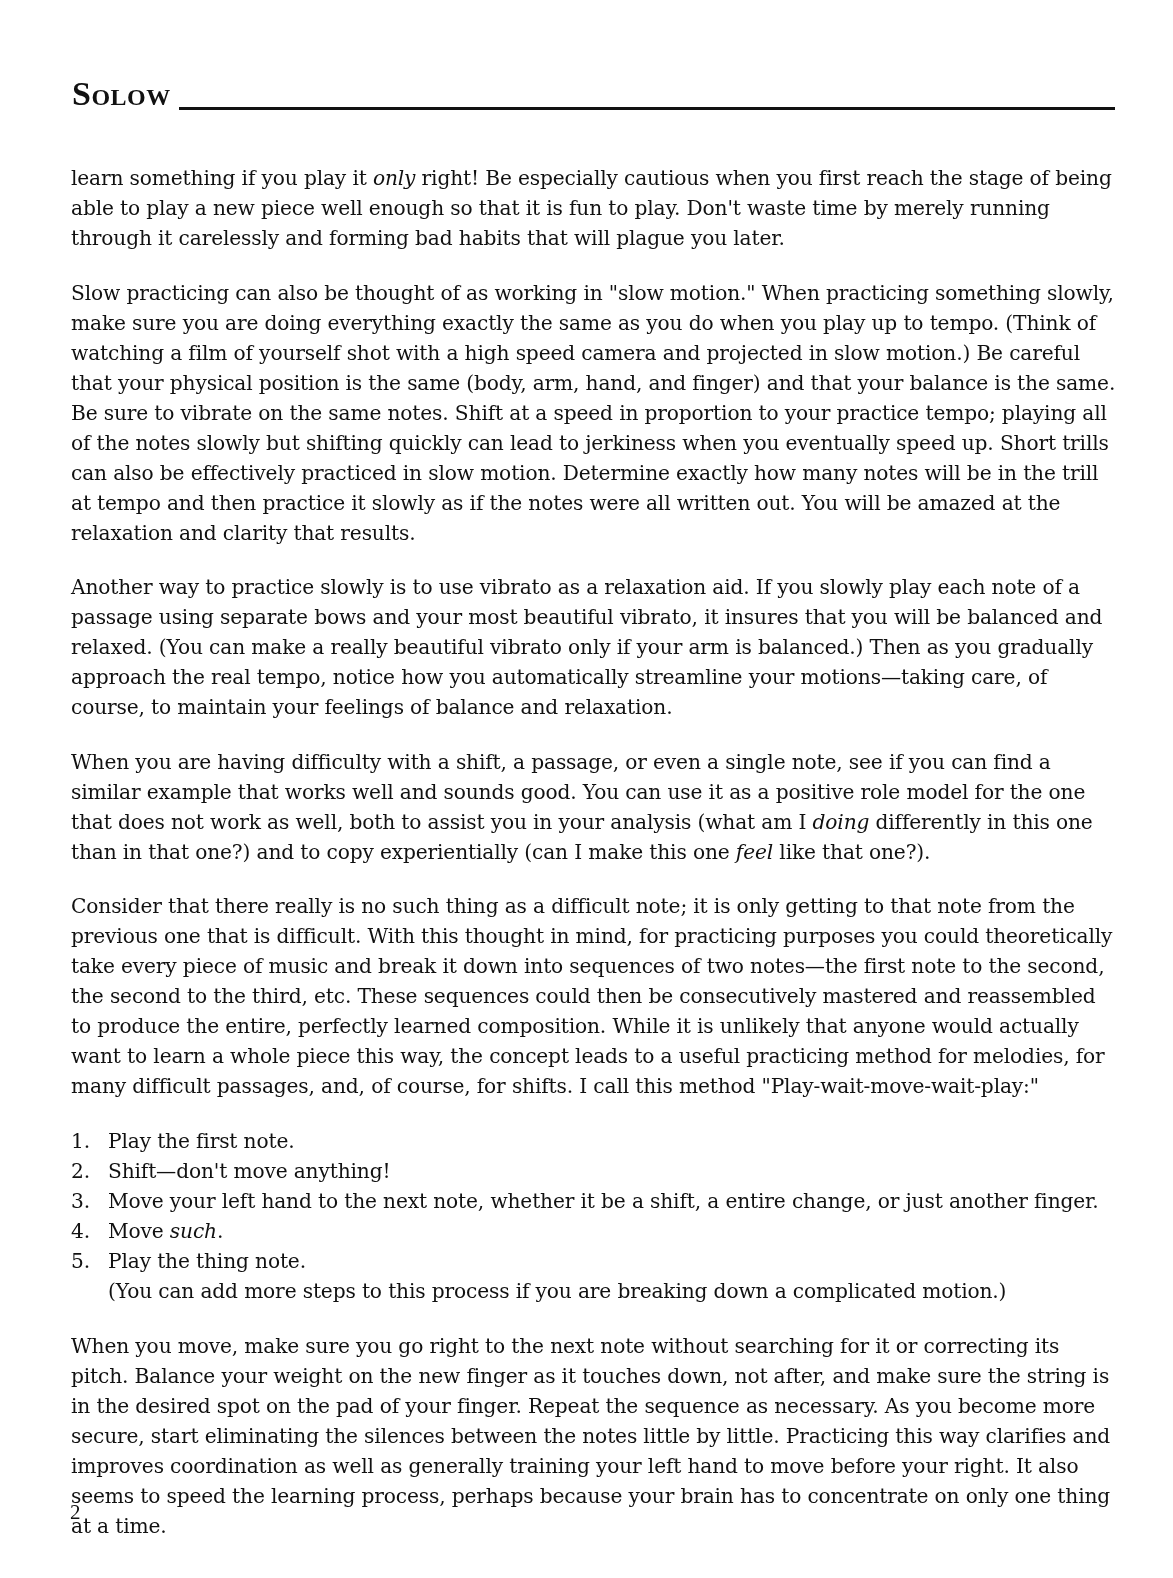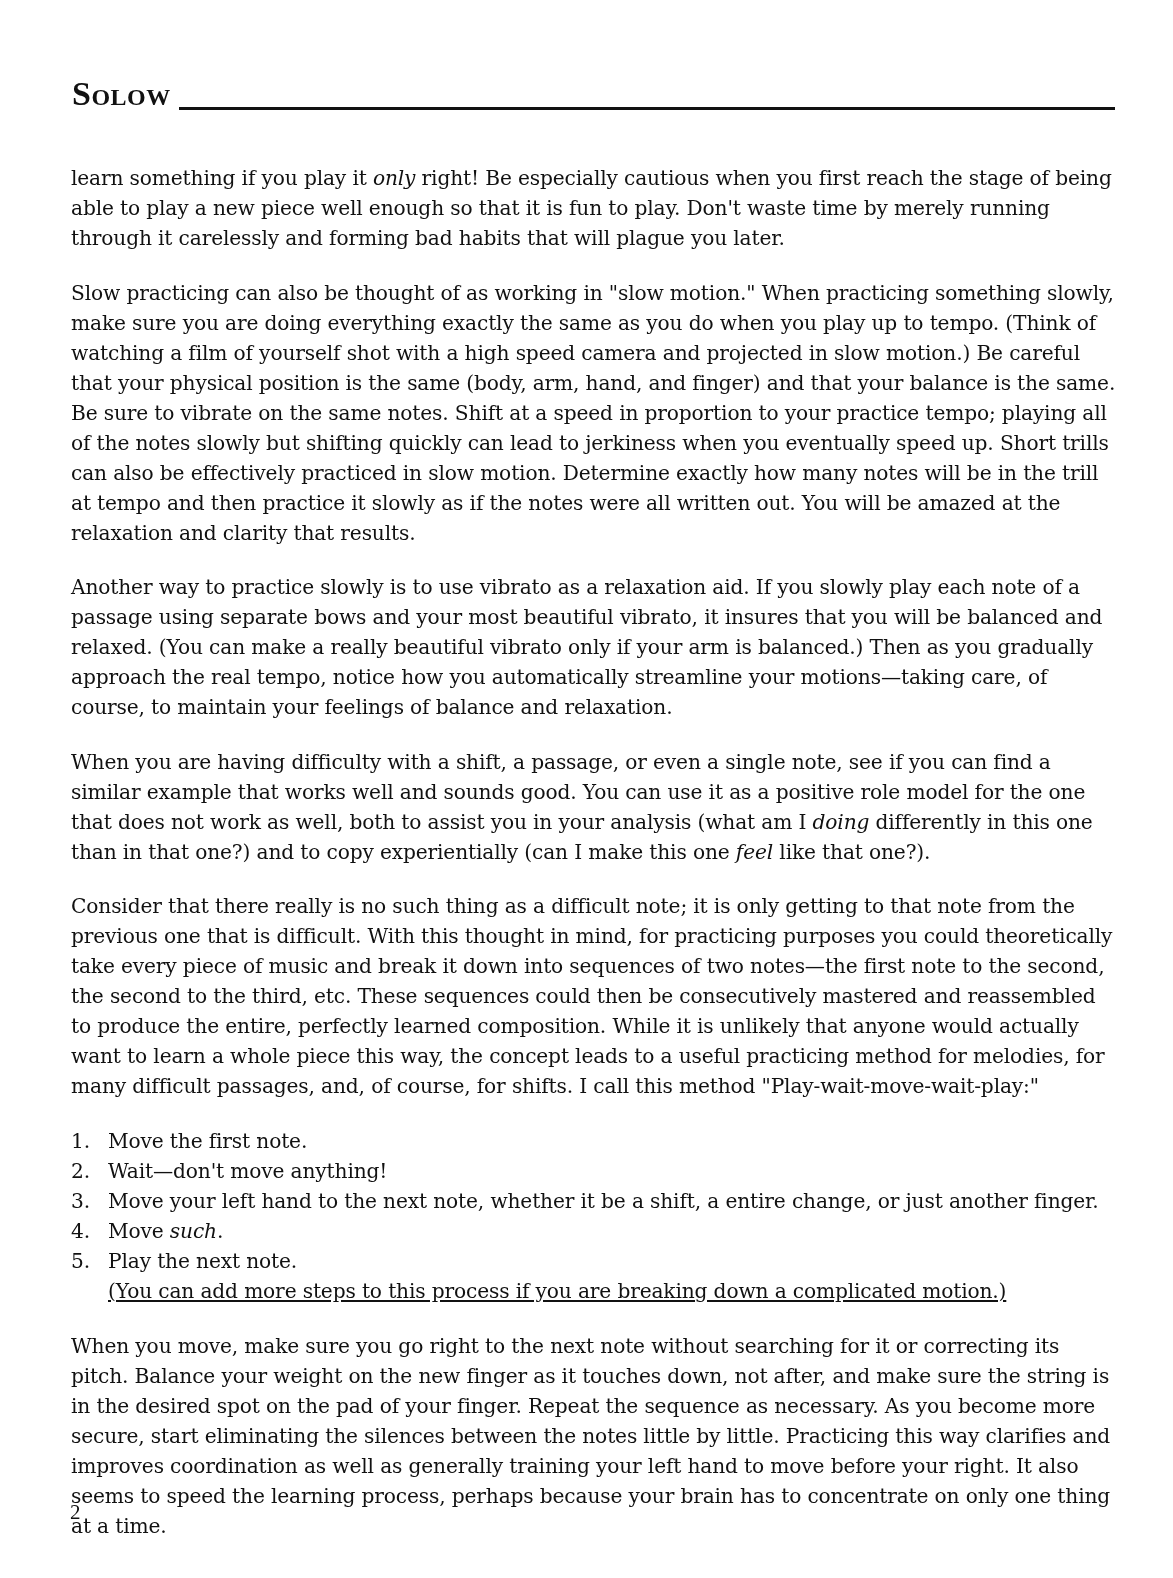--- a/index.html
+++ b/index.html
@@ -23,21 +23,21 @@
     .content {
       position: absolute; left: 71px; top: 163px; width: 1050px;
       font-size: 20.2px; line-height: 30px; letter-spacing: -0.15px;
     }
     .content p { margin: 0 0 24.6px 0; }
     .content em { font-style: italic; }
     ol.steps { list-style: none; margin: 0 0 24.6px 0; padding: 0; }
     ol.steps li { display: flex; }
     ol.steps .num { width: 37px; flex: none; }
     ol.steps .txt { flex: 1; }
-    .note { padding-left: 37px; text-decoration: underline; }
+    .note { padding-left: 37px; }
     .page-number {
       position: absolute; left: 70px; top: 1500px; font-size: 21px;
       font-family: "Liberation Serif", "DejaVu Serif", serif;
     }
   </style>
 </head>
 <body>
 
 <div class="header">
   <span class="header-title"><span>S</span><span class="sc">OLOW</span></span>
@@ -47,37 +47,37 @@
 <div class="content">
   <p><span>learn something if you play it </span><em>only</em><span> right!  Be especially cautious when you first reach the stage of being able to play a new piece well enough so that it is fun to play.  Don't waste time by merely running through it carelessly and forming bad habits that will plague you later.</span></p>
   <p>Slow practicing can also be thought of as working in "slow motion."  When practicing something slowly, make sure you are doing everything exactly the same as you do when you play up to tempo. (Think of watching a film of yourself shot with a high speed camera and projected in slow motion.) Be careful that your physical position is the same (body, arm, hand, and finger) and that your balance is the same.  Be sure to vibrate on the same notes.  Shift at a speed in proportion to your practice tempo; playing all of the notes slowly but shifting quickly can lead to jerkiness when you eventually speed up.  Short trills can also be effectively practiced in slow motion.  Determine exactly how many notes will be in the trill at tempo and then practice it slowly as if the notes were all written out.  You will be amazed at the relaxation and clarity that results.</p>
   <p>Another way to practice slowly is to use vibrato as a relaxation aid.  If you slowly play each note of a passage using separate bows and your most beautiful vibrato, it insures that you will be balanced and relaxed.  (You can make a really beautiful vibrato only if your arm is balanced.)  Then as you gradually approach the real tempo, notice how you automatically streamline your motions—taking care, of course, to maintain your feelings of balance and relaxation.</p>
   <p><span>When you are having difficulty with a shift, a passage, or even a single note, see if you can find a similar example that works well and sounds good.  You can use it as a positive role model for the one that does not work as well, both to assist you in your analysis (what am I </span><em>doing</em><span> differently in this one than in that one?) and to copy experientially (can I make this one </span><em>feel</em><span> like that one?).</span></p>
   <p>Consider that there really is no such thing as a difficult note; it is only getting to that note from the previous one that is difficult.  With this thought in mind, for practicing purposes you could theoretically take every piece of music and break it down into sequences of two notes—the first note to the second, the second to the third, etc.  These sequences could then be consecutively mastered and reassembled to produce the entire, perfectly learned composition.  While it is unlikely that anyone would actually want to learn a whole piece this way, the concept leads to a useful practicing method for melodies, for many difficult passages, and, of course, for shifts.  I call this method "Play-wait-move-wait-play:"</p>
 
   <ol class="steps">
     <li>
         <span class="num">1.</span>
-        <span class="txt">Move the first note.</span>
+        <span class="txt">Play the first note.</span>
       </li>
     <li>
         <span class="num">2.</span>
-        <span class="txt">Wait—don't move anything!</span>
+        <span class="txt">Shift—don't move anything!</span>
       </li>
     <li>
         <span class="num">3.</span>
         <span class="txt">Move your left hand to the next note, whether it be a shift, a entire change, or just another finger.</span>
       </li>
     <li>
         <span class="num">4.</span>
         <span class="txt"><span>Move </span><em>such</em><span>.</span></span>
       </li>
     <li>
         <span class="num">5.</span>
-        <span class="txt">Play the next note.</span>
+        <span class="txt">Play the thing note.</span>
       </li>
     <li class="note">(You can add more steps to this process if you are breaking down a complicated motion.)</li>
   </ol>
 
   <p>When you move, make sure you go right to the next note without searching for it or correcting its pitch.  Balance your weight on the new finger as it touches down, not after, and make sure the string is in the desired spot on the pad of your finger.  Repeat the sequence as necessary.  As you become more secure, start eliminating the silences between the notes little by little.  Practicing this way clarifies and improves coordination as well as generally training your left hand to move before your right.  It also seems to speed the learning process, perhaps because your brain has to concentrate on only one thing at a time.</p>
 </div>
 
 <div class="page-number">2</div>
 
 </body></html>

